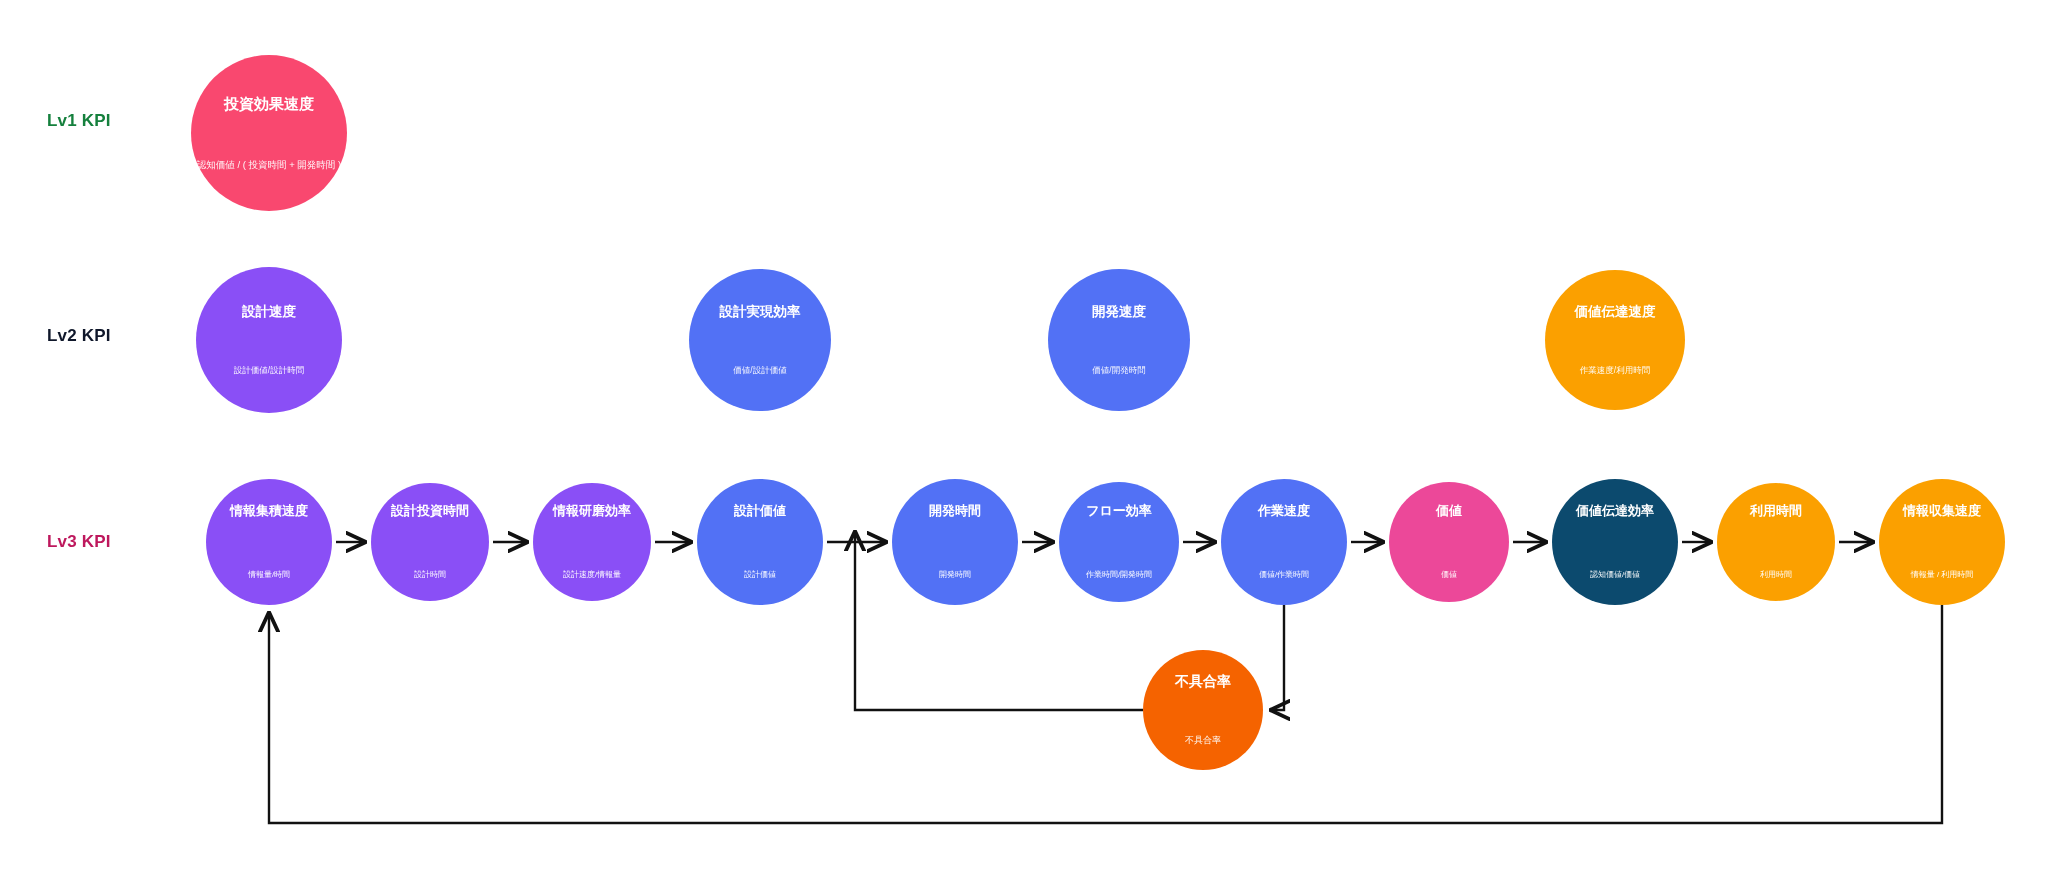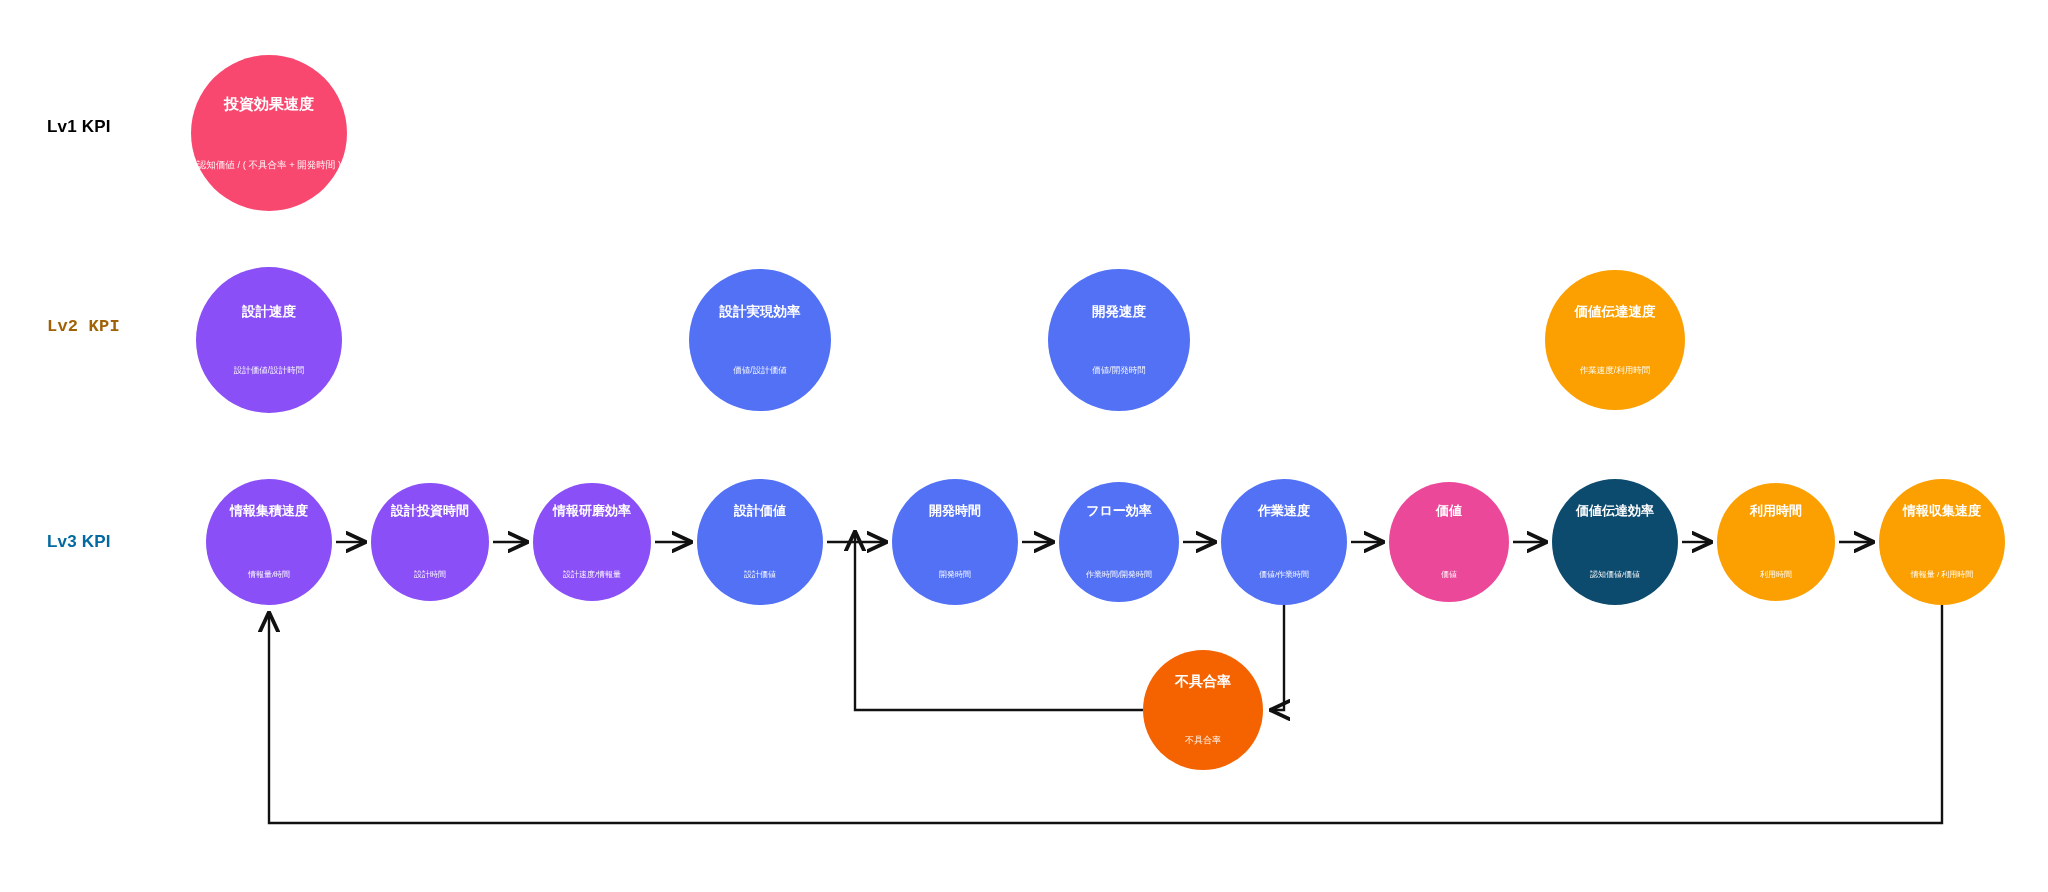--- a/index.html
+++ b/index.html
@@ -92,21 +92,21 @@
         <path d="M1839,542 L1873,542" marker-end="url(#arrowhead)"></path>
         <path d="M1284,605 L1284,710 L1271,710" marker-end="url(#arrowhead)"></path>
         <path d="M1143,710 L855,710 L855,532" marker-end="url(#arrowhead)"></path>
         <path d="M1942,605 L1942,823 L269,823 L269,613" marker-end="url(#arrowhead)"></path>
       </g>
   </svg>
 
   <div id="node-layer">
       <div class="node lv1" id="n-roi-speed" style="left: 269px; top: 133px; width: 156px; height: 156px; background: rgb(249, 72, 111);">
         <div class="title">投資効果速度</div>
-        <div class="sub">認知価値 / ( 不具合率 + 開発時間 )</div>
+        <div class="sub">認知価値 / ( 投資時間 + 開発時間 )</div>
       </div>
       <div class="node lv2" id="n-design-speed" style="left: 269px; top: 340px; width: 146px; height: 146px; background: rgb(138, 79, 246);">
         <div class="title">設計速度</div>
         <div class="sub">設計価値/設計時間</div>
       </div>
       <div class="node lv2" id="n-design-realize-eff" style="left: 760px; top: 340px; width: 142px; height: 142px; background: rgb(82, 113, 245);">
         <div class="title">設計実現効率</div>
         <div class="sub">価値/設計価値</div>
       </div>
       <div class="node lv2" id="n-dev-speed" style="left: 1119px; top: 340px; width: 142px; height: 142px; background: rgb(82, 113, 245);">
@@ -161,18 +161,18 @@
         <div class="title">情報収集速度</div>
         <div class="sub">情報量 / 利用時間</div>
       </div>
       <div class="node defect" id="n-defect-rate" style="left: 1203px; top: 710px; width: 120px; height: 120px; background: rgb(245, 99, 0);">
         <div class="title">不具合率</div>
         <div class="sub">不具合率</div>
       </div>
     </div>
 
   <div id="label-layer">
-      <div class="row-label" style="left: 47px; top: 127px; color: #000000;">Lv1 KPI</div>
-      <div class="row-label" style="left: 47px; top: 326px; color: #a16207; font-family: Liberation Mono, monospace;">Lv2 KPI</div>
-      <div class="row-label" style="left: 47px; top: 542px; color: #0369a1;">Lv3 KPI</div>
+      <div class="row-label" style="left: 47px; top: 121px; color: #15803d;">Lv1 KPI</div>
+      <div class="row-label" style="left: 47px; top: 336px; color: #0f172a;">Lv2 KPI</div>
+      <div class="row-label" style="left: 47px; top: 542px; color: #be185d;">Lv3 KPI</div>
     </div>
 
 </div>
 
 </body></html>

